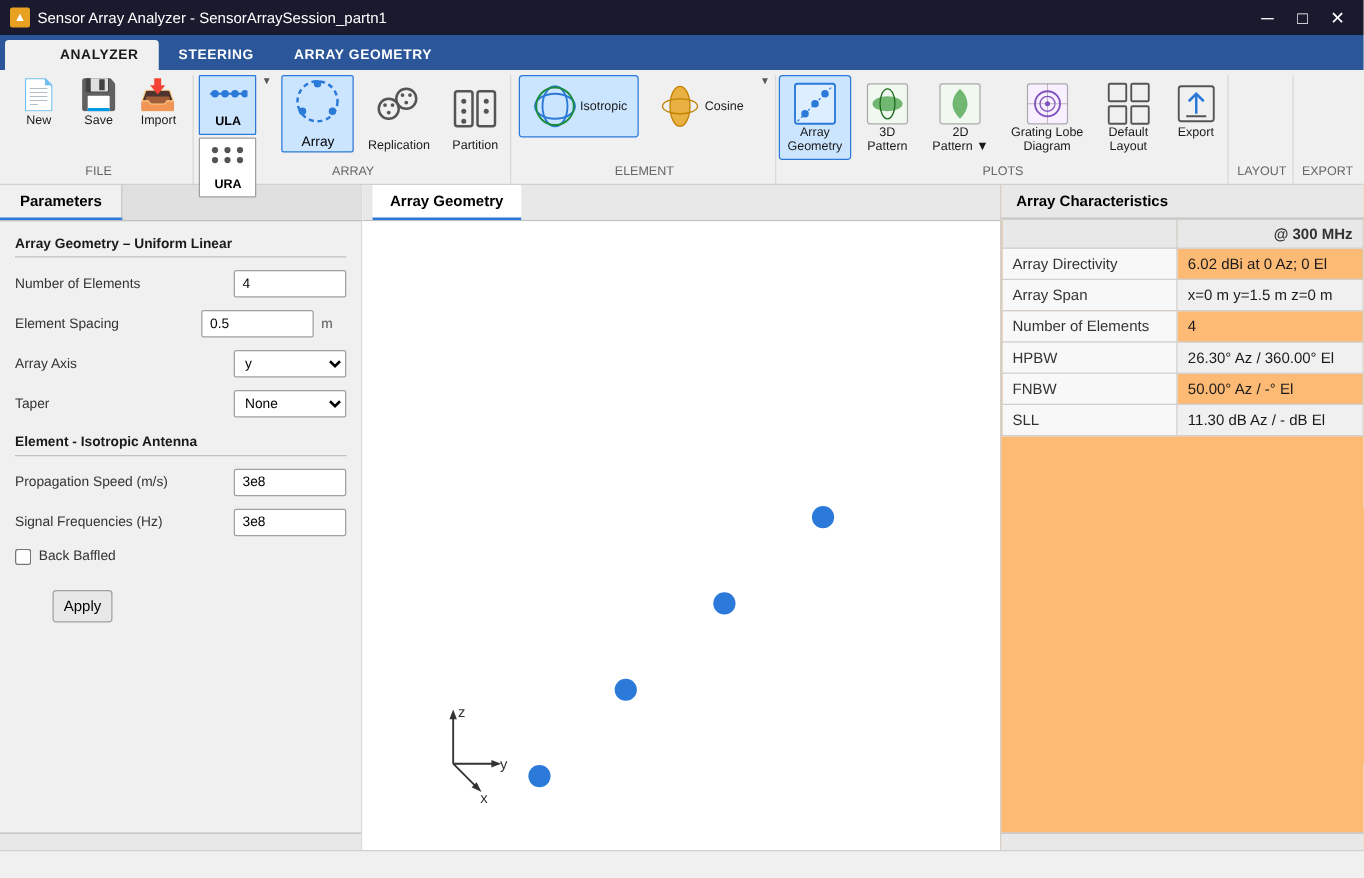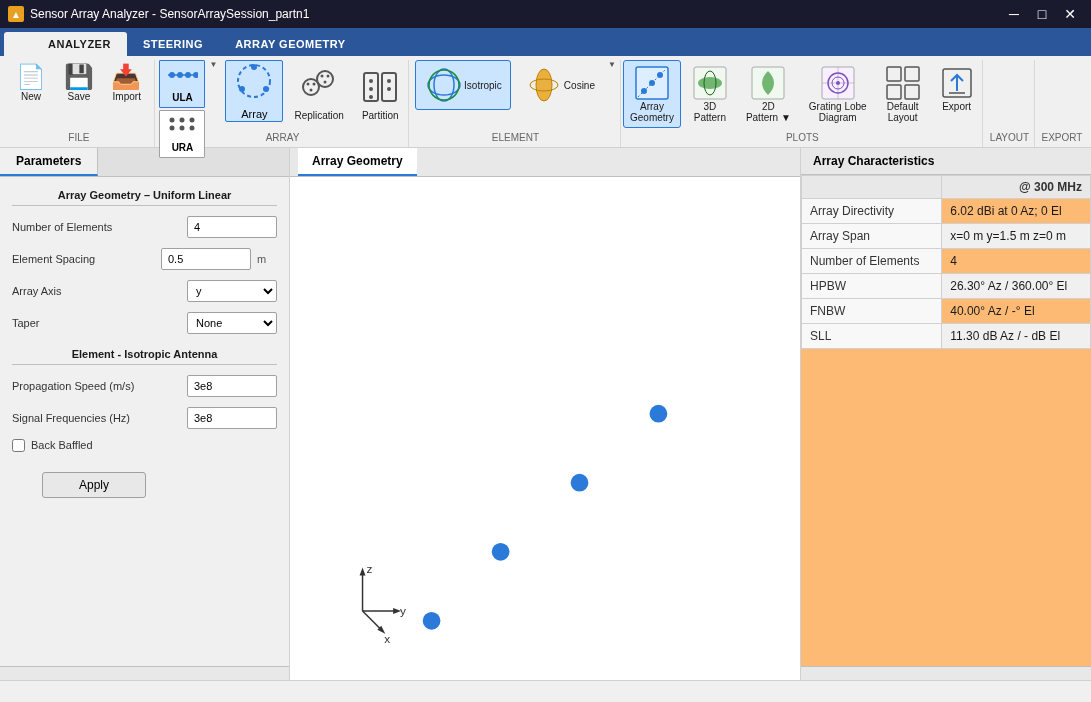--- a/index.html
+++ b/index.html
@@ -172,21 +172,20 @@
 
     .panel-content { padding: 12px; flex: 1; overflow-y: auto; }
 
     .section-title {
       font-size: 11px;
       font-weight: 700;
       color: #1a1a1a;
       margin-bottom: 10px;
       padding-bottom: 4px;
       border-bottom: 1px solid #c0c0c0;
-      text-align: center;
     }
 
     .form-row {
       display: flex;
       align-items: center;
       margin-bottom: 10px;
       gap: 6px;
     }
     .form-label {
       font-size: 11px;
@@ -220,21 +219,21 @@
       display: flex;
       align-items: flex-start;
       gap: 6px;
       margin-bottom: 10px;
     }
     .form-checkbox { width: 13px; height: 13px; cursor: pointer; }
 
     .apply-btn {
       background: #e8e8e8;
       border: 1px solid #a0a0a0;
-      padding: 5px 36px;
+      padding: 5px 8px;
       cursor: pointer;
       border-radius: 3px;
       font-size: 12px;
       margin-top: 10px;
       margin-left: 30px;
     }
 
     
     .center-panel {
       flex: 1;
@@ -691,21 +690,21 @@
             <tr>
               <td class="row-label">Number of Elements</td>
               <td>4</td>
             </tr>
             <tr>
               <td class="row-label">HPBW</td>
               <td>26.30° Az / 360.00° El</td>
             </tr>
             <tr>
               <td class="row-label">FNBW</td>
-              <td>40.00° Az / -° El</td>
+              <td>50.00° Az / -° El</td>
             </tr>
             <tr>
               <td class="row-label">SLL</td>
               <td>11.30 dB Az / - dB El</td>
             </tr>
           </tbody>
       </table>
     </div>
 
     <div style="height:14px;background:#e8e8e8;border-top:1px solid #c0c0c0;"></div>

